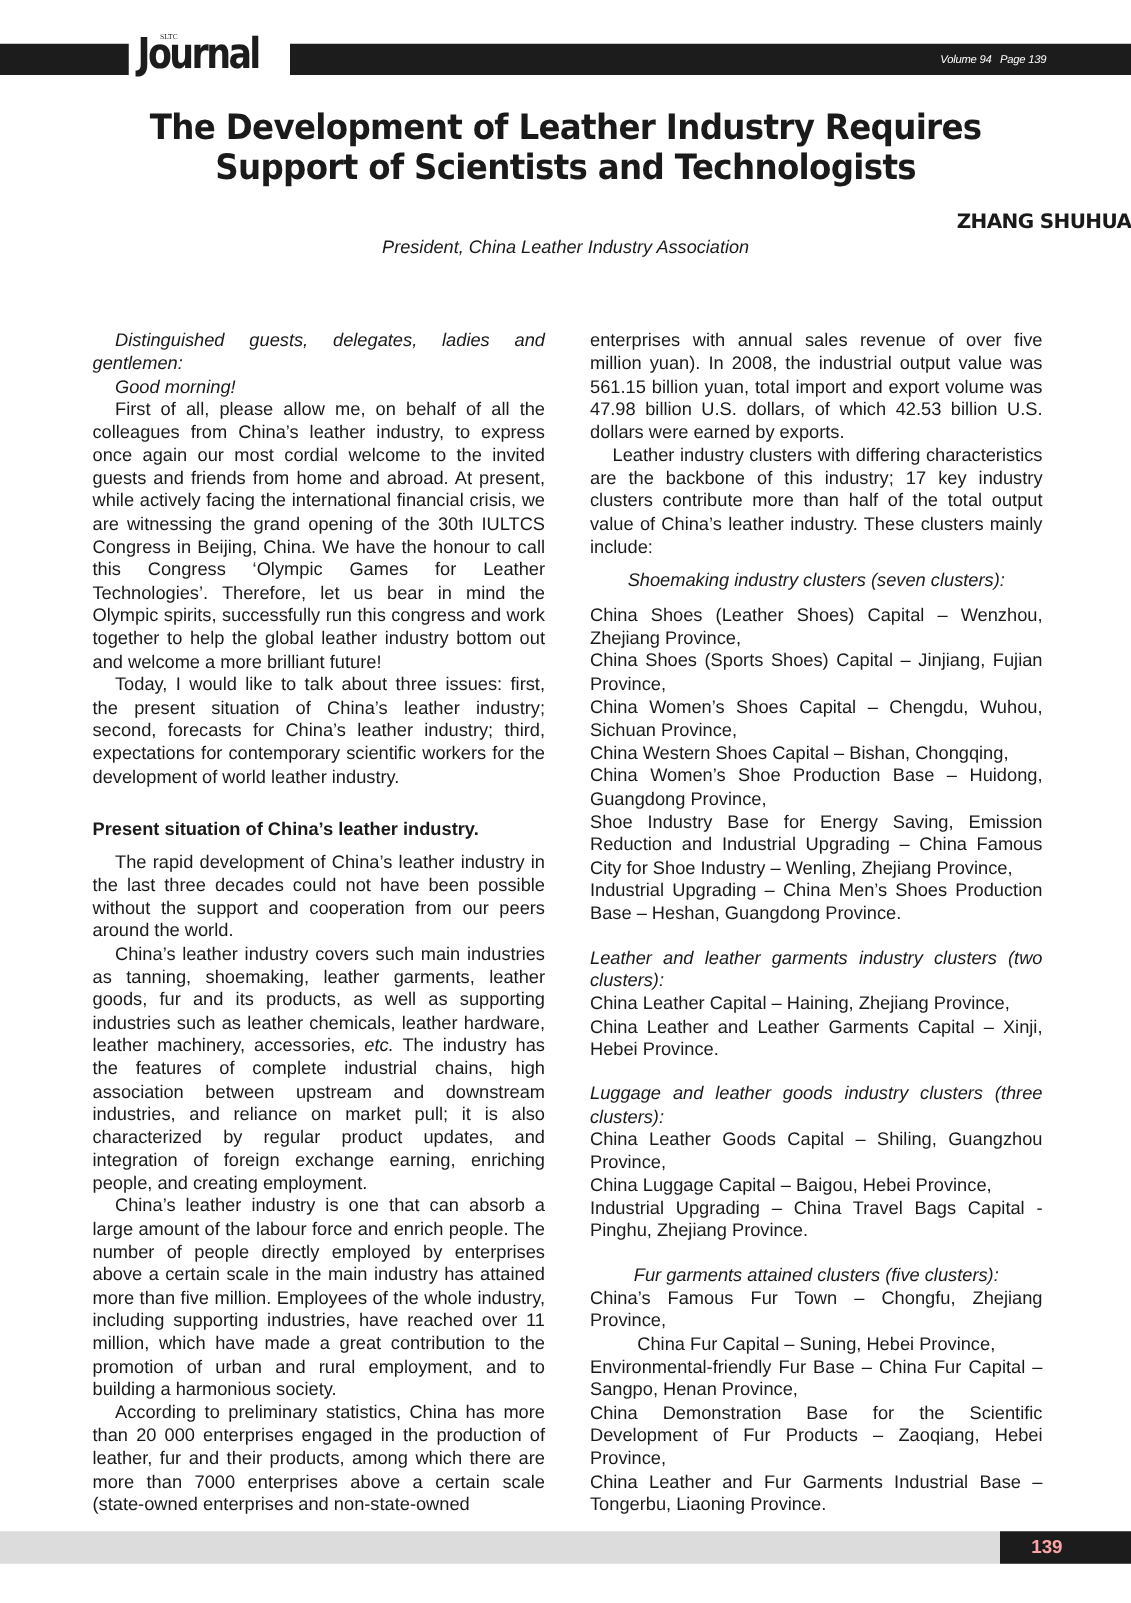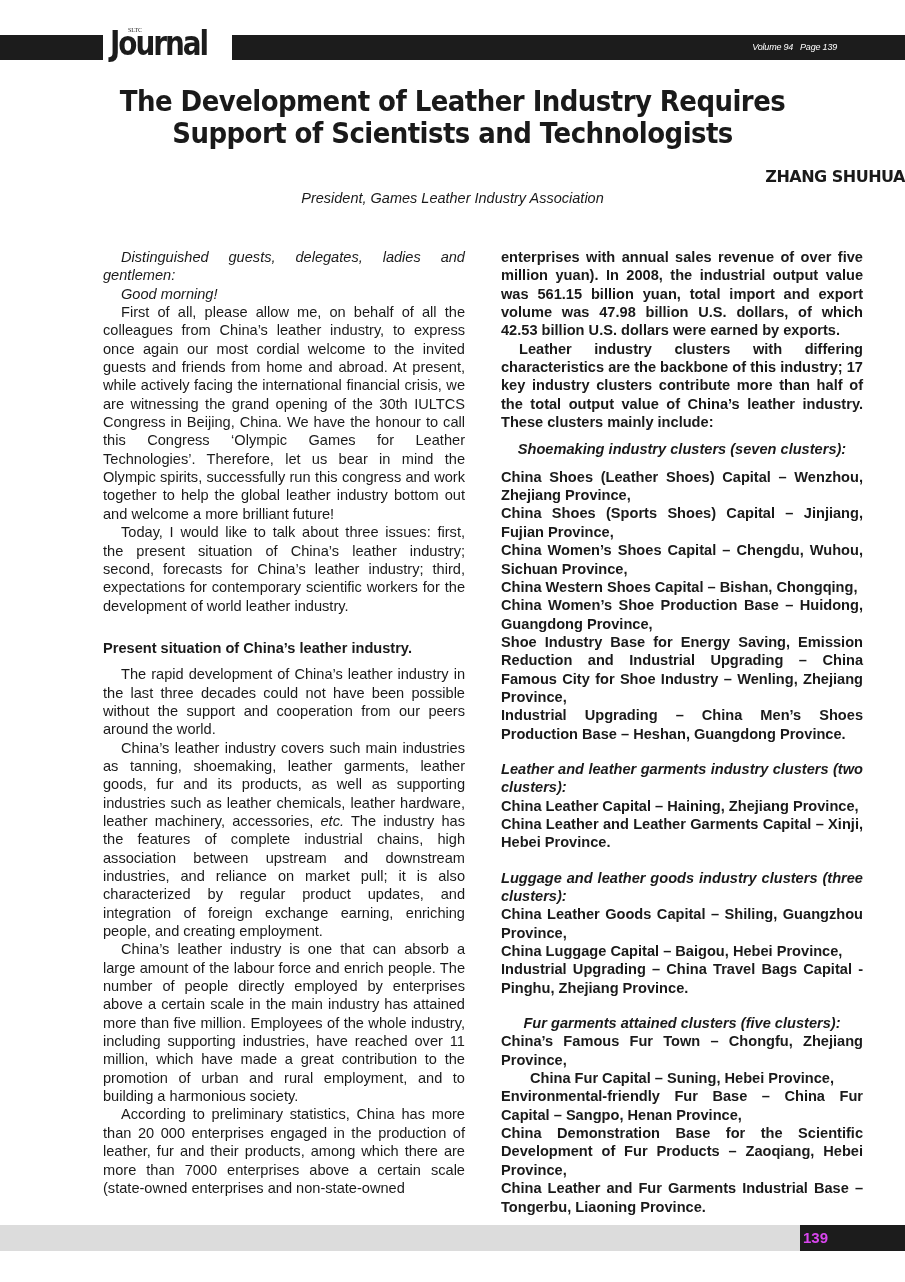--- a/index.html
+++ b/index.html
@@ -6,47 +6,47 @@
   body { width:905px; height:1282px; position:relative; overflow:hidden; font-family:"Liberation Sans", sans-serif; color:#1a1a1a; }
   .hdr-left { position:absolute; left:0; top:35px; width:103px; height:25px; background:#1c1c1c; }
   .hdr-right { position:absolute; left:232px; top:35px; width:673px; height:25px; background:#1c1c1c; }
   .hdr-vol { position:absolute; right:68px; top:42px; color:#ffffff; font-size:9px; font-style:italic; font-family:"Liberation Sans", sans-serif; letter-spacing:-0.2px; }
   .logo { position:absolute; left:110px; top:27px; width:115px; height:45px;text-align:right; }
   .logo-small { position:absolute; left:18px; top:0px; font-family:"Liberation Serif", serif; font-size:6px; color:#1c1c1c; }
   .logo-main { position:absolute; left:0; top:-4px; font-family:"DejaVu Sans", sans-serif; font-weight:bold; font-size:34px; color:#1c1c1c; letter-spacing:-2.5px; transform:scaleX(0.82); transform-origin:left; }
   .title { position:absolute; left:40px; right:40px; top:86px; text-align:center; font-family:"DejaVu Sans", sans-serif; font-weight:bold; font-size:28px; line-height:32px; color:#1a1a1a; letter-spacing:-0.6px; transform:scaleX(0.93); }
   .author { position:absolute; left:0; right:0; top:167px; text-align:right; font-family:"DejaVu Sans", sans-serif; font-weight:bold; font-size:16px; letter-spacing:-0.5px; }
   .affil { position:absolute; left:0; right:0; top:190px; text-align:center; font-style:italic; font-size:14.5px; }
-  .col { position:absolute; top:248px; width:362px; font-size:14.6px; line-height:18.35px; text-align:justify;margin-left:29px; }
+  .col { position:absolute; top:264px; width:362px; font-size:14.6px; line-height:18.35px; text-align:justify; }
   .col-left { left:74px; }
-  .col-right { left:472px;font-weight:bold; }
+  .col-right { left:472px; }
   .col p { margin:0; }
   .ind { text-indent:18px; }
   .it { font-style:italic; }
   .h { font-weight:bold; margin-top:24px !important; margin-bottom:8px !important; text-align:left; }
   .grp-title { font-style:italic; text-align:center; }
   .gap { margin-top:17px !important; }
   .gap-sm { margin-top:9px !important; }
   .footer-bar { position:absolute; left:0; top:1225px; width:800px; height:26px; background:#dcdcdc; }
-  .footer-num { position:absolute; left:800px; top:1225px; width:105px; height:26px; background:#1c1c1c; color:#d946ef; font-weight:bold; font-size:15px; line-height:26px; padding-left:3px; box-sizing:border-box; }
+  .footer-num { position:absolute; left:800px; top:1225px; width:105px; height:26px; background:#1c1c1c; color:#fca5a5; font-weight:bold; font-size:15px; line-height:26px; padding-left:25px; box-sizing:border-box; }
 </style>
 </head>
 <body>
 
 <div class="hdr-left"></div>
 <div class="logo">
   <span class="logo-main">Journal</span>
   <span class="logo-small">SLTC</span>
 </div>
 <div class="hdr-right"></div>
 <div class="hdr-vol" style="white-space:pre;">Volume 94   Page 139</div>
 
 <h1 class="title" style="margin:0;">The Development of Leather Industry Requires Support of Scientists and Technologists</h1>
 <div class="author">ZHANG SHUHUA</div>
-<div class="affil">President, Games Leather Industry Association</div>
+<div class="affil">President, China Leather Industry Association</div>
 
 <div class="col col-left">
   <p class="it ind">Distinguished guests, delegates, ladies and gentlemen:</p>
   <p class="it ind">Good morning!</p>
   <p class="ind">First of all, please allow me, on behalf of all the colleagues from China’s leather industry, to express once again our most cordial welcome to the invited guests and friends from home and abroad. At present, while actively facing the international financial crisis, we are witnessing the grand opening of the 30th IULTCS Congress in Beijing, China. We have the honour to call this Congress ‘Olympic Games for Leather Technologies’. Therefore, let us bear in mind the Olympic spirits, successfully run this congress and work together to help the global leather industry bottom out and welcome a more brilliant future!</p>
   <p class="ind">Today, I would like to talk about three issues: first, the present situation of China’s leather industry; second, forecasts for China’s leather industry; third, expectations for contemporary scientific workers for the development of world leather industry.</p>
   <p class="h">Present situation of China’s leather industry.</p>
   <p class="ind">The rapid development of China’s leather industry in the last three decades could not have been possible without the support and cooperation from our peers around the world.</p>
   <p class="ind"><span>China’s leather industry covers such main industries as tanning, shoemaking, leather garments, leather goods, fur and its products, as well as supporting industries such as leather chemicals, leather hardware, leather machinery, accessories,</span> <em>etc.</em> <span>The industry has the features of complete industrial chains, high association between upstream and downstream industries, and reliance on market pull; it is also characterized by regular product updates, and integration of foreign exchange earning, enriching people, and creating employment.</span></p>
   <p class="ind">China’s leather industry is one that can absorb a large amount of the labour force and enrich people. The number of people directly employed by enterprises above a certain scale in the main industry has attained more than five million. Employees of the whole industry, including supporting industries, have reached over 11 million, which have made a great contribution to the promotion of urban and rural employment, and to building a harmonious society.</p>

